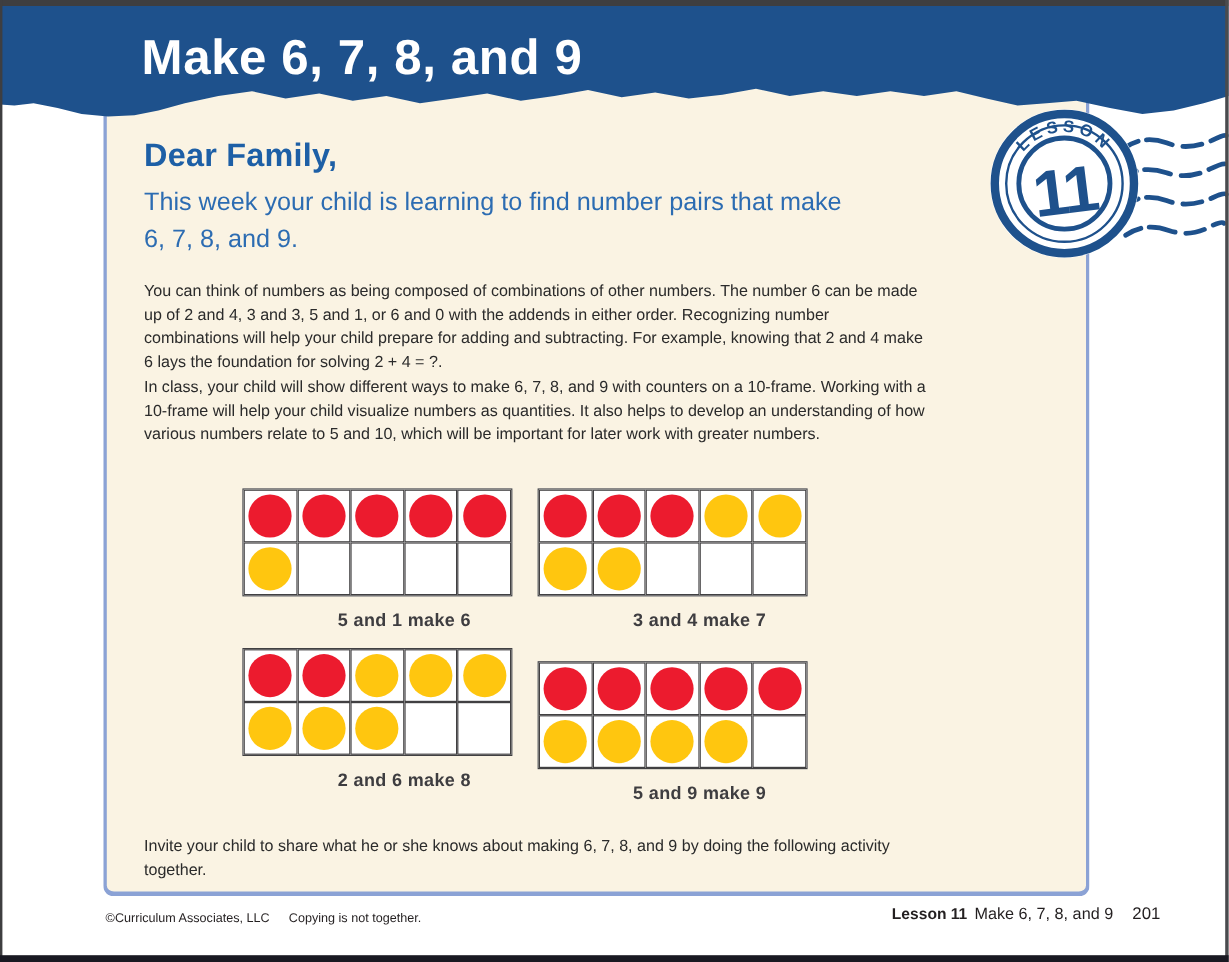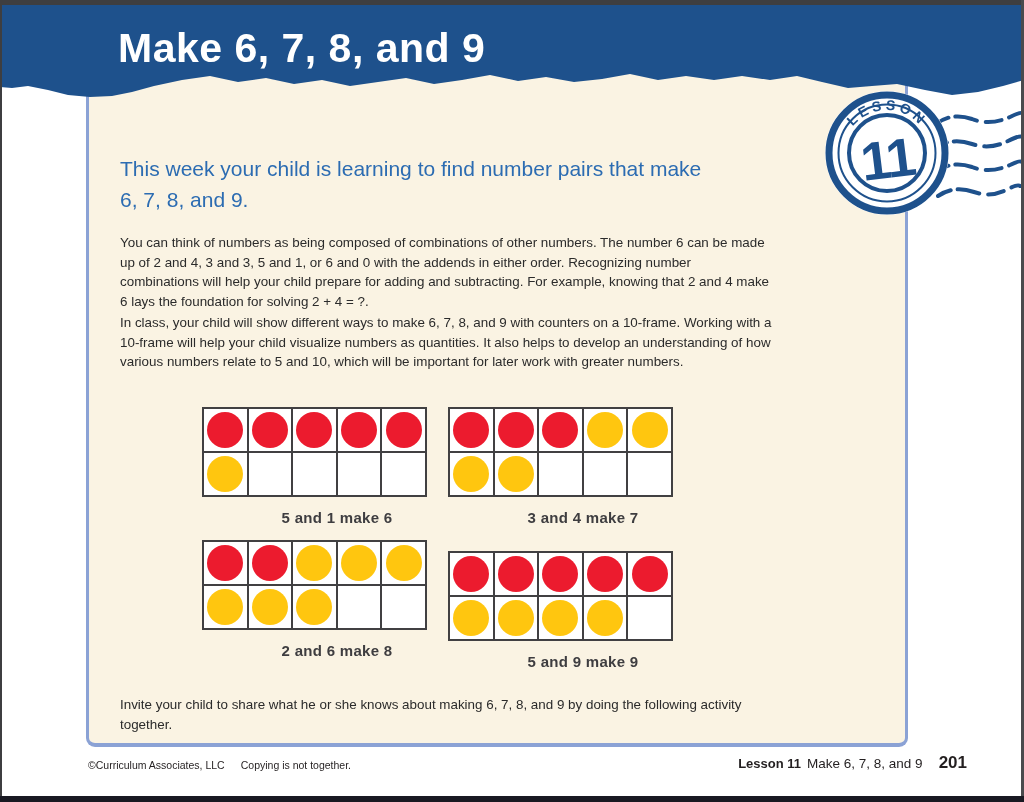--- a/index.html
+++ b/index.html
@@ -42,21 +42,21 @@
   .counter.red { background:#ec1b2e; }
   .counter.yellow { background:#ffc60f; }
   .caption { margin-top:12px; text-align:center; color:#3e3d40; font-size:15px; font-weight:600; letter-spacing:0.3px; }
 
   .footer-left { position:absolute; left:88px; top:759px; z-index:6; color:#231f20; font-size:10.5px; }
   .footer-left .sep { display:inline-block; width:16px; }
   .footer-right { position:absolute; right:57px; top:753px; z-index:6; color:#231f20;
                   display:flex; align-items:baseline; }
   .lesson-label { font-size:13px; font-weight:bold; }
   .lesson-title { font-size:13.5px; margin-left:6px; }
-  .page-number { font-size:17px; font-weight:bold; margin-left:16px; }
+  .page-number { font-size:14px; font-weight:normal; margin-left:16px; }
 
   .auth-bar { position:absolute; left:0; top:777px; width:1024px; height:19px; z-index:6;
               background:#f5f5f6; border-top:1px solid #cfcfcf; text-align:center;
               line-height:18px; color:#4d4e50; font-size:10.5px; font-weight:bold; }
   .bottom-bar { position:absolute; left:0; top:796px; width:1024px; height:6px; background:#191922; z-index:31; }
 </style>
 </head>
 <body>
 
 <div class="screen">
@@ -88,20 +88,21 @@
     </g>
     <defs>
       <path id="lessonArc" d="M 38.6 50.3 A 43 43 0 0 1 119.4 50.3"></path>
     </defs>
     <text font-size="14" font-weight="bold" fill="#1e518c" letter-spacing="3.5" font-family="Liberation Sans, sans-serif">
       <textPath href="#lessonArc" startOffset="50%" text-anchor="middle">LESSON</textPath>
     </text>
     <text x="79" y="90" text-anchor="middle" font-size="54" font-weight="800" fill="#1e518c" letter-spacing="-2" transform="rotate(-7 79 68)" font-family="Liberation Sans, sans-serif">11</text>
   </svg>
 
+  <div class="greeting">Dear Family,</div>
   <div class="intro">This week your child is learning to find number pairs that make 6, 7, 8, and 9.</div>
   <p class="para para-1">You can think of numbers as being composed of combinations of other numbers. The number 6 can be made up of 2 and 4, 3 and 3, 5 and 1, or 6 and 0 with the addends in either order. Recognizing number combinations will help your child prepare for adding and subtracting. For example, knowing that 2 and 4 make 6 lays the foundation for solving 2 + 4 = ?.</p>
   <p class="para para-2">In class, your child will show different ways to make 6, 7, 8, and 9 with counters on a 10-frame. Working with a 10-frame will help your child visualize numbers as quantities. It also helps to develop an understanding of how various numbers relate to 5 and 10, which will be important for later work with greater numbers.</p>
 
   <div class="frame-block fb-1">
     <div class="ten-frame">
         <div class="cell">
           <div class="counter red" style="background: rgb(236, 27, 46);"></div>
         </div>
         <div class="cell">

